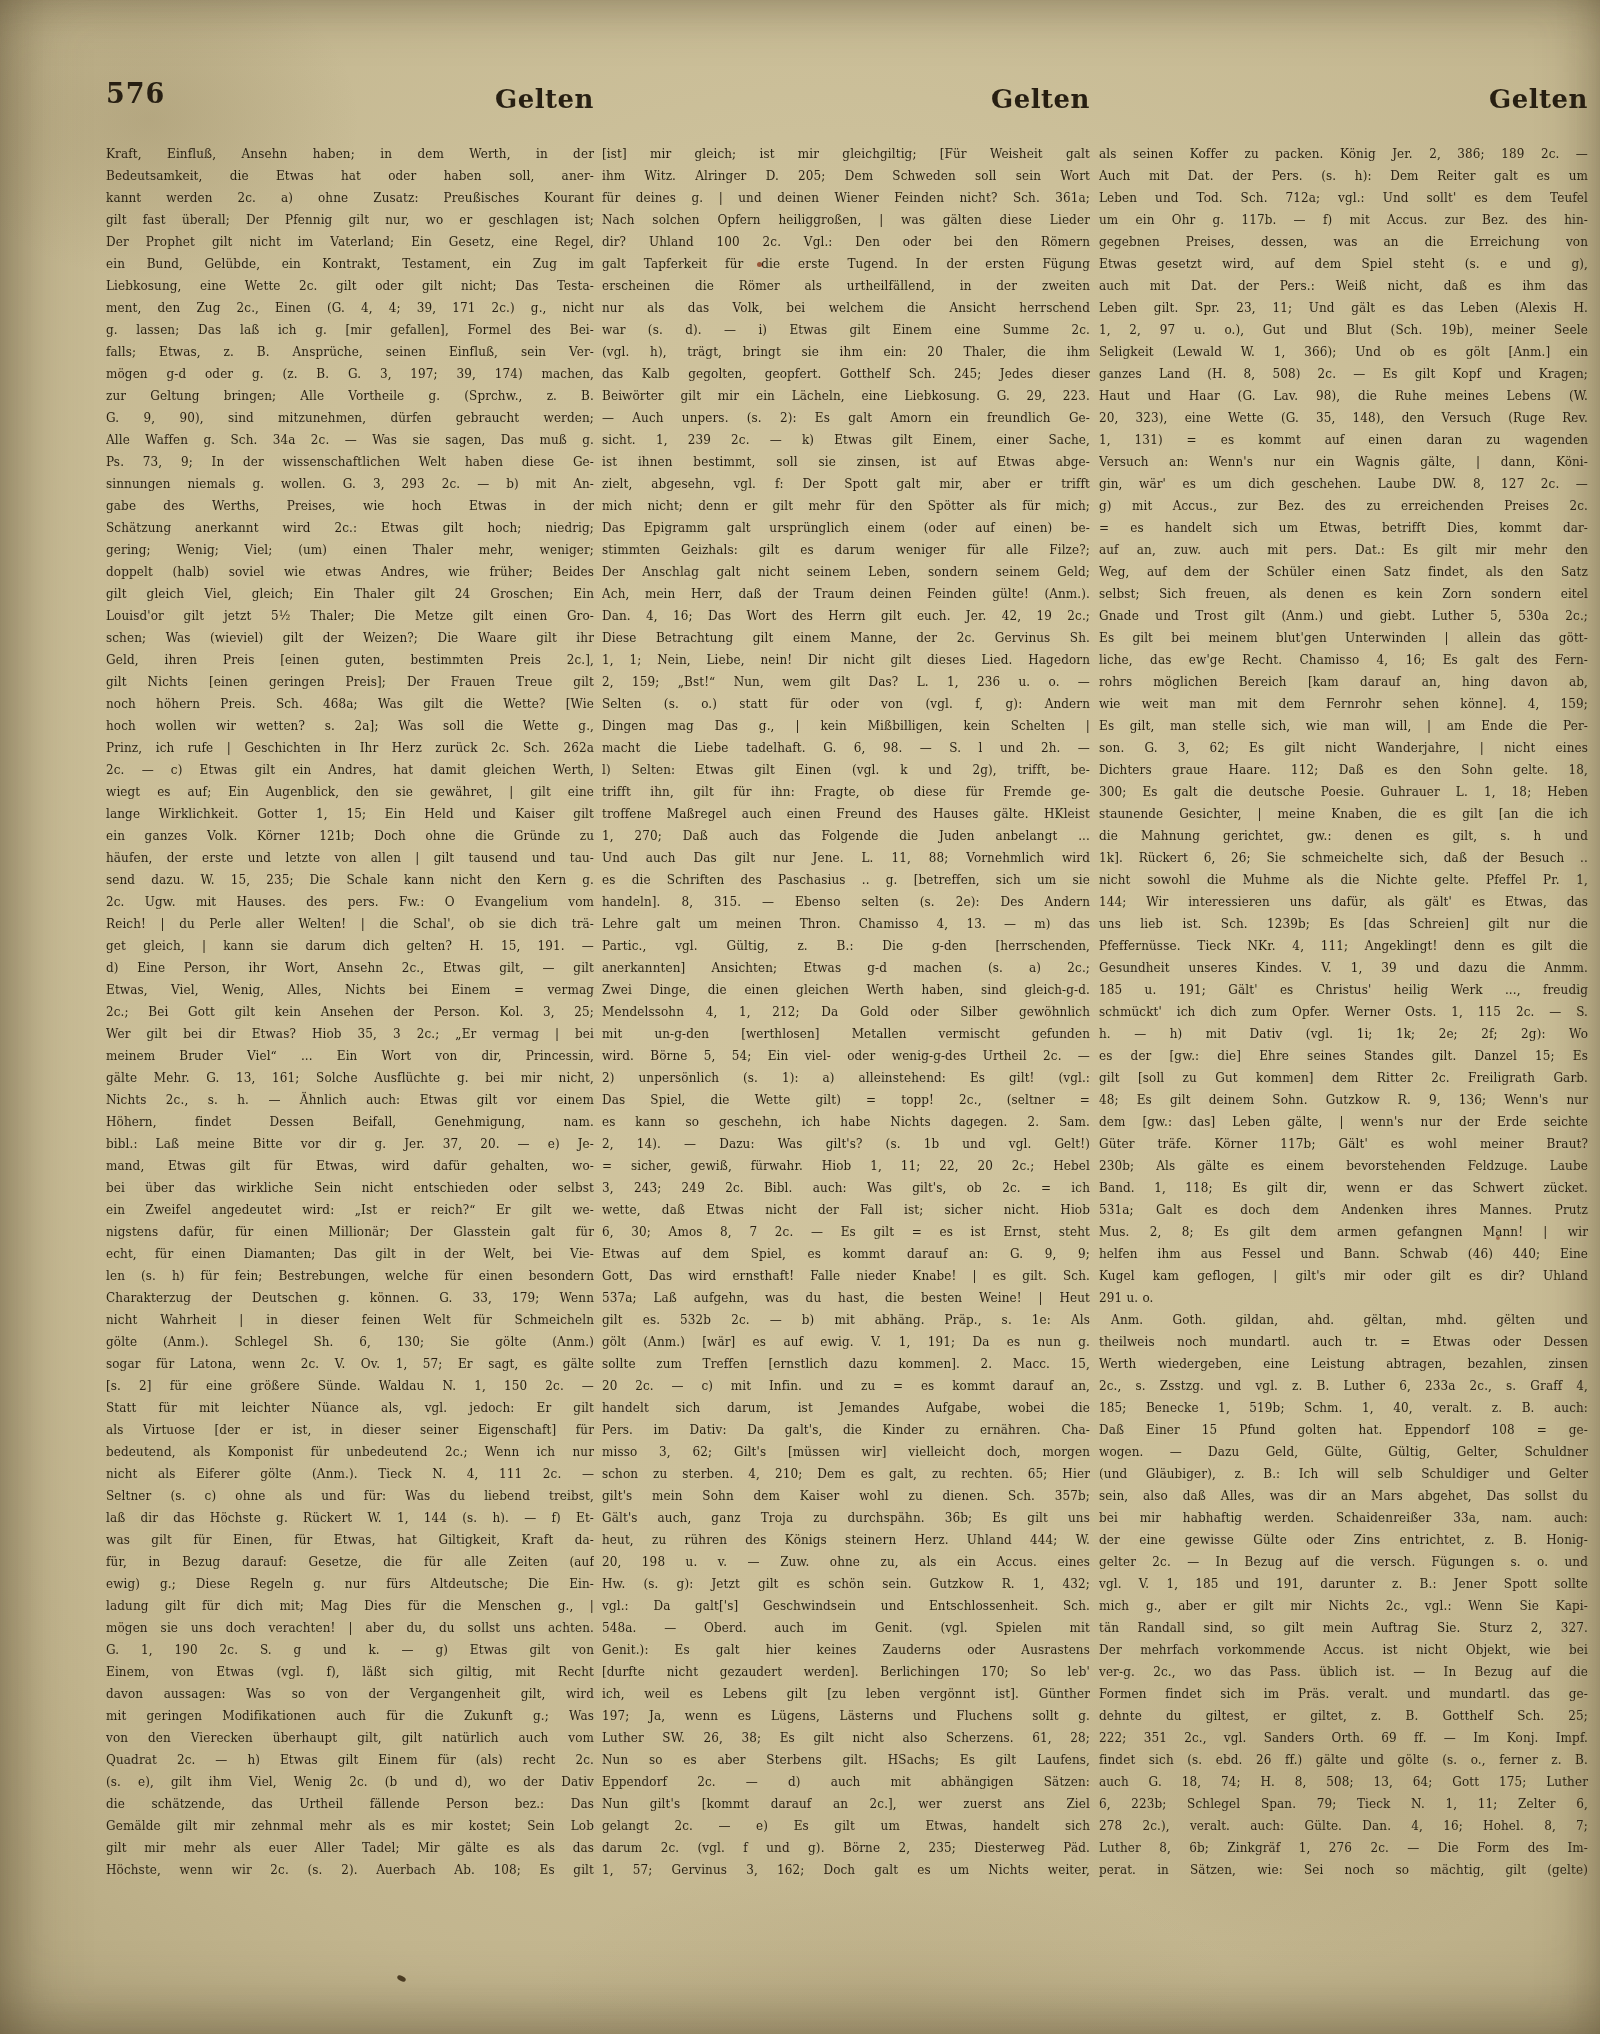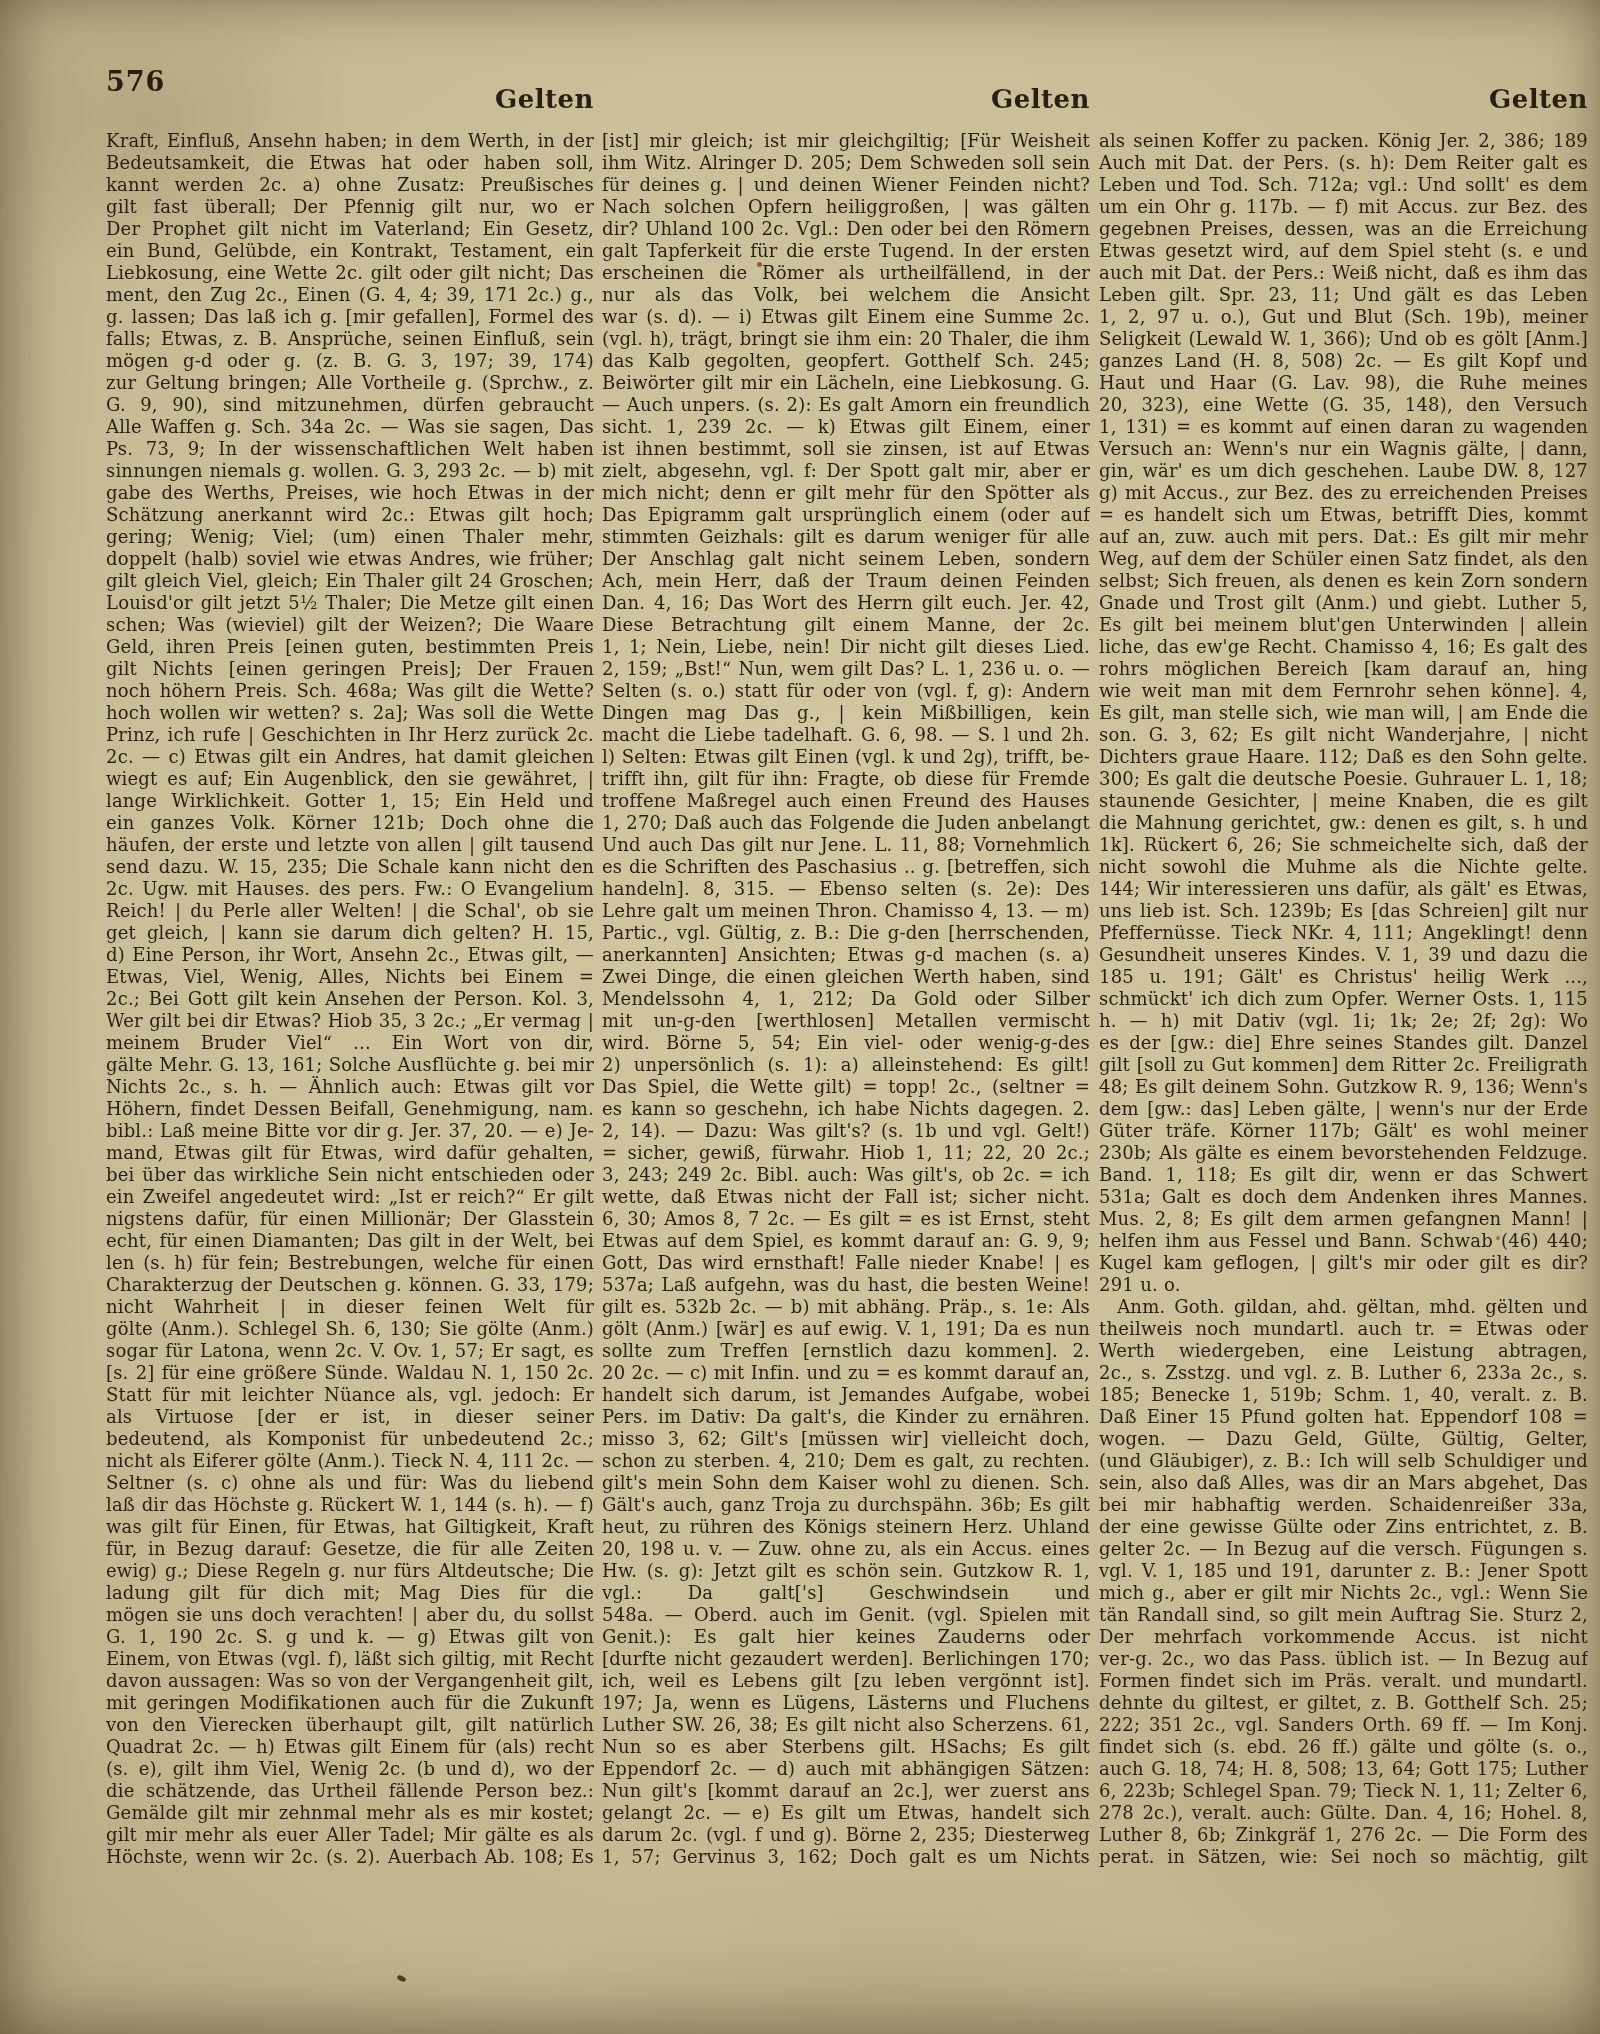--- a/index.html
+++ b/index.html
@@ -17,27 +17,27 @@
   .stain{position:absolute;border-radius:50%;pointer-events:none;}
   .stain.s1{left:1050px;top:1550px;width:520px;height:420px;background:radial-gradient(closest-side,rgba(125,103,62,.14),rgba(125,103,62,0));}
   .stain.s2{left:-60px;top:-40px;width:420px;height:320px;background:radial-gradient(closest-side,rgba(105,88,52,.18),rgba(105,88,52,0));}
   .stain.s3{left:540px;top:1860px;width:700px;height:260px;background:radial-gradient(closest-side,rgba(120,100,60,.10),rgba(120,100,60,0));}
   .speck{position:absolute;border-radius:50%;pointer-events:none;}
   .speck.k1{left:397px;top:1976px;width:9px;height:5px;background:#4a3b22;transform:rotate(25deg);}
   .speck.k2{left:757px;top:262px;width:5px;height:5px;background:#8a3c20;opacity:.8;}
   .speck.k3{left:1496px;top:1236px;width:4px;height:4px;background:#8a4326;opacity:.7;}
 
   .pagehead{position:absolute;top:66px;left:0;width:1600px;height:40px;}
-  .pagenum{position:absolute;left:106px;top:0;font-size:27px;font-weight:bold;letter-spacing:1px;}
+  .pagenum{position:absolute;left:106px;top:12px;font-size:27px;font-weight:bold;letter-spacing:1px;}
   .rh{position:absolute;top:18px;font-size:26px;font-weight:bold;letter-spacing:.5px;text-align:right;}
   .rh.h1{left:106px;width:488px;}
   .rh.h2{left:602px;width:488px;}
   .rh.h3{left:1099px;width:489px;}
 
-  .col{position:absolute;top:130px;font-size:18px;line-height:22px;}
+  .col{position:absolute;top:143px;font-size:12px;line-height:22px;}
   .col.c1{left:106px;width:488px;}
   .col.c2{left:602px;width:488px;}
   .col.c3{left:1099px;width:489px;}
   .tl{height:22px;overflow:hidden;text-align:justify;text-align-last:justify;
       word-spacing:.02em;letter-spacing:.01em;white-space:normal;}
   .tl.short{text-align-last:left;}
 </style>
 </head>
 <body>
 

